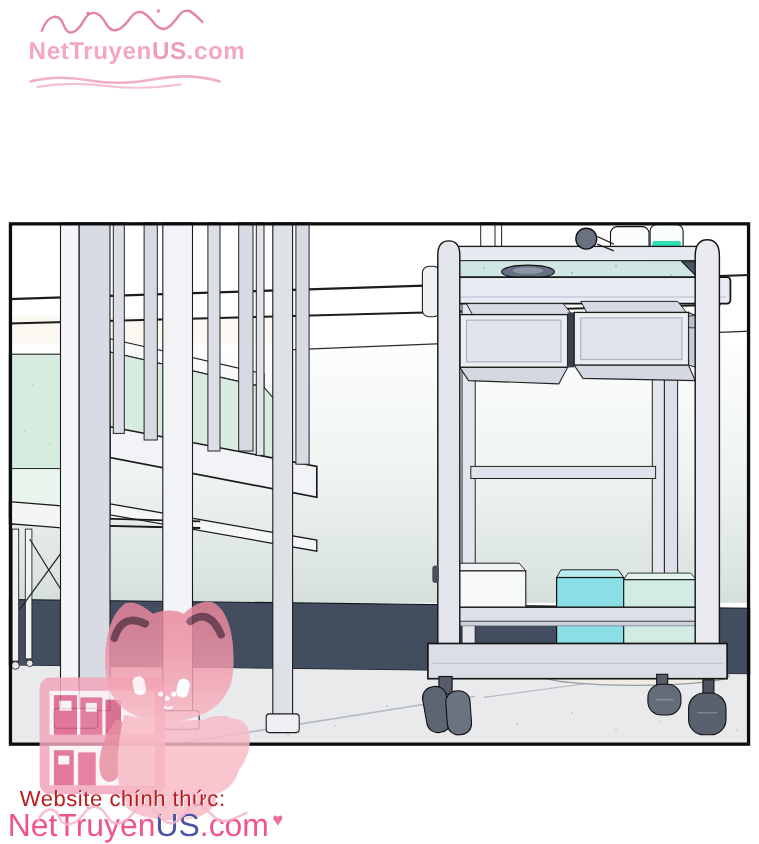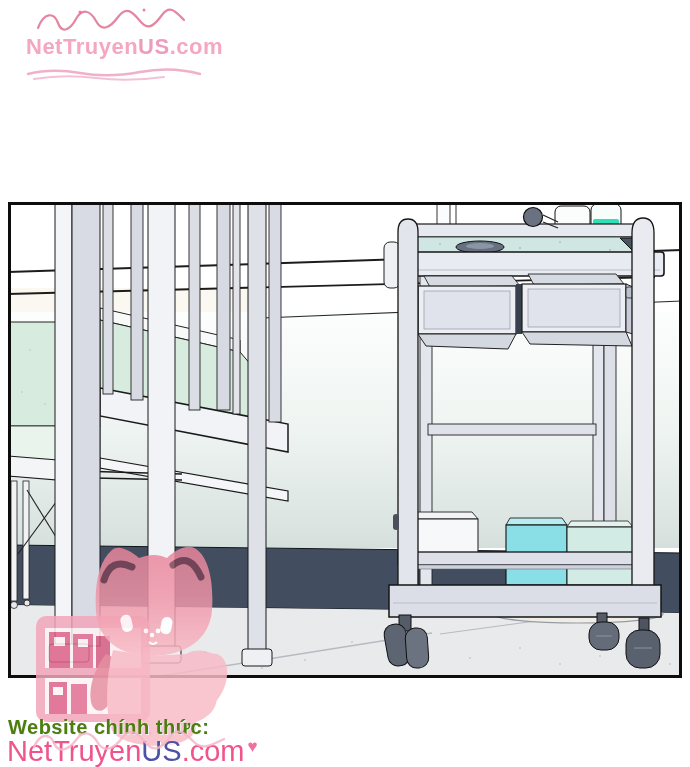--- a/index.html
+++ b/index.html
@@ -6,21 +6,21 @@
   .page{position:relative;width:690px;height:767px;background:#ffffff;overflow:hidden;
         font-family:"Liberation Sans", sans-serif;padding-left:18px;}
   svg{display:block;}
   .abs{position:absolute;}
   
   .wm-top{left:22px;top:4px;width:215px;height:84px;opacity:.88;}
   .wm-logo{position:absolute;left:4px;top:30px;font-size:22px;font-weight:bold;
            letter-spacing:0.5px;color:#f49ab8;white-space:nowrap;}
   .wm-logo .us{color:#eb8fb4;}
   
-  .footer-label{left:8px;top:716px;font-size:20px;font-weight:bold;color:#4d7c0f;
+  .footer-label{left:18px;top:716px;font-size:20px;font-weight:normal;color:#b91c1c;
                 letter-spacing:0.5px;text-shadow:1px 1px 0 #eef1f9;white-space:nowrap;}
   .footer-logo{left:7px;top:735px;font-size:29px;font-weight:normal;letter-spacing:0px;
                white-space:nowrap;text-shadow:1px 1px 0 #ffffff;}
   .footer-logo .pink{color:#f0548c;}
   .footer-logo .indigo{color:#4d53a4;}
   .footer-logo .heart{color:#f06fa0;font-size:17px;position:relative;top:-9px;margin-left:3px;}
   .flourish{pointer-events:none;}
 </style>
 </head>
 <body>

